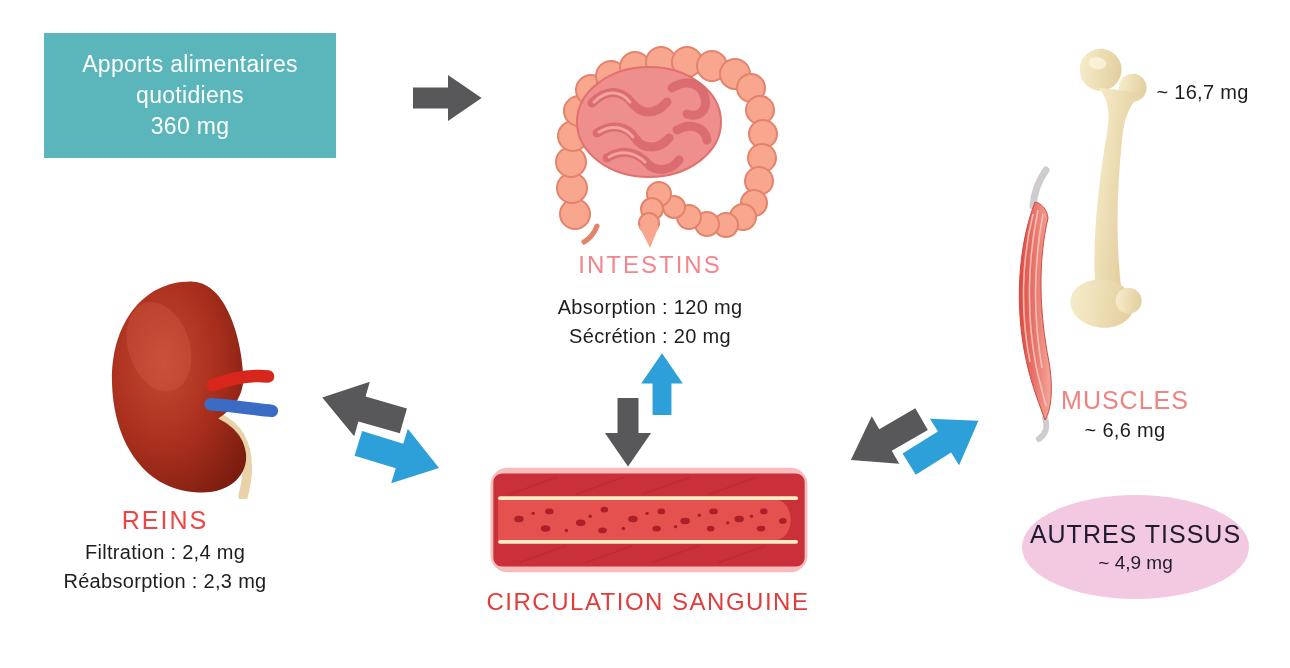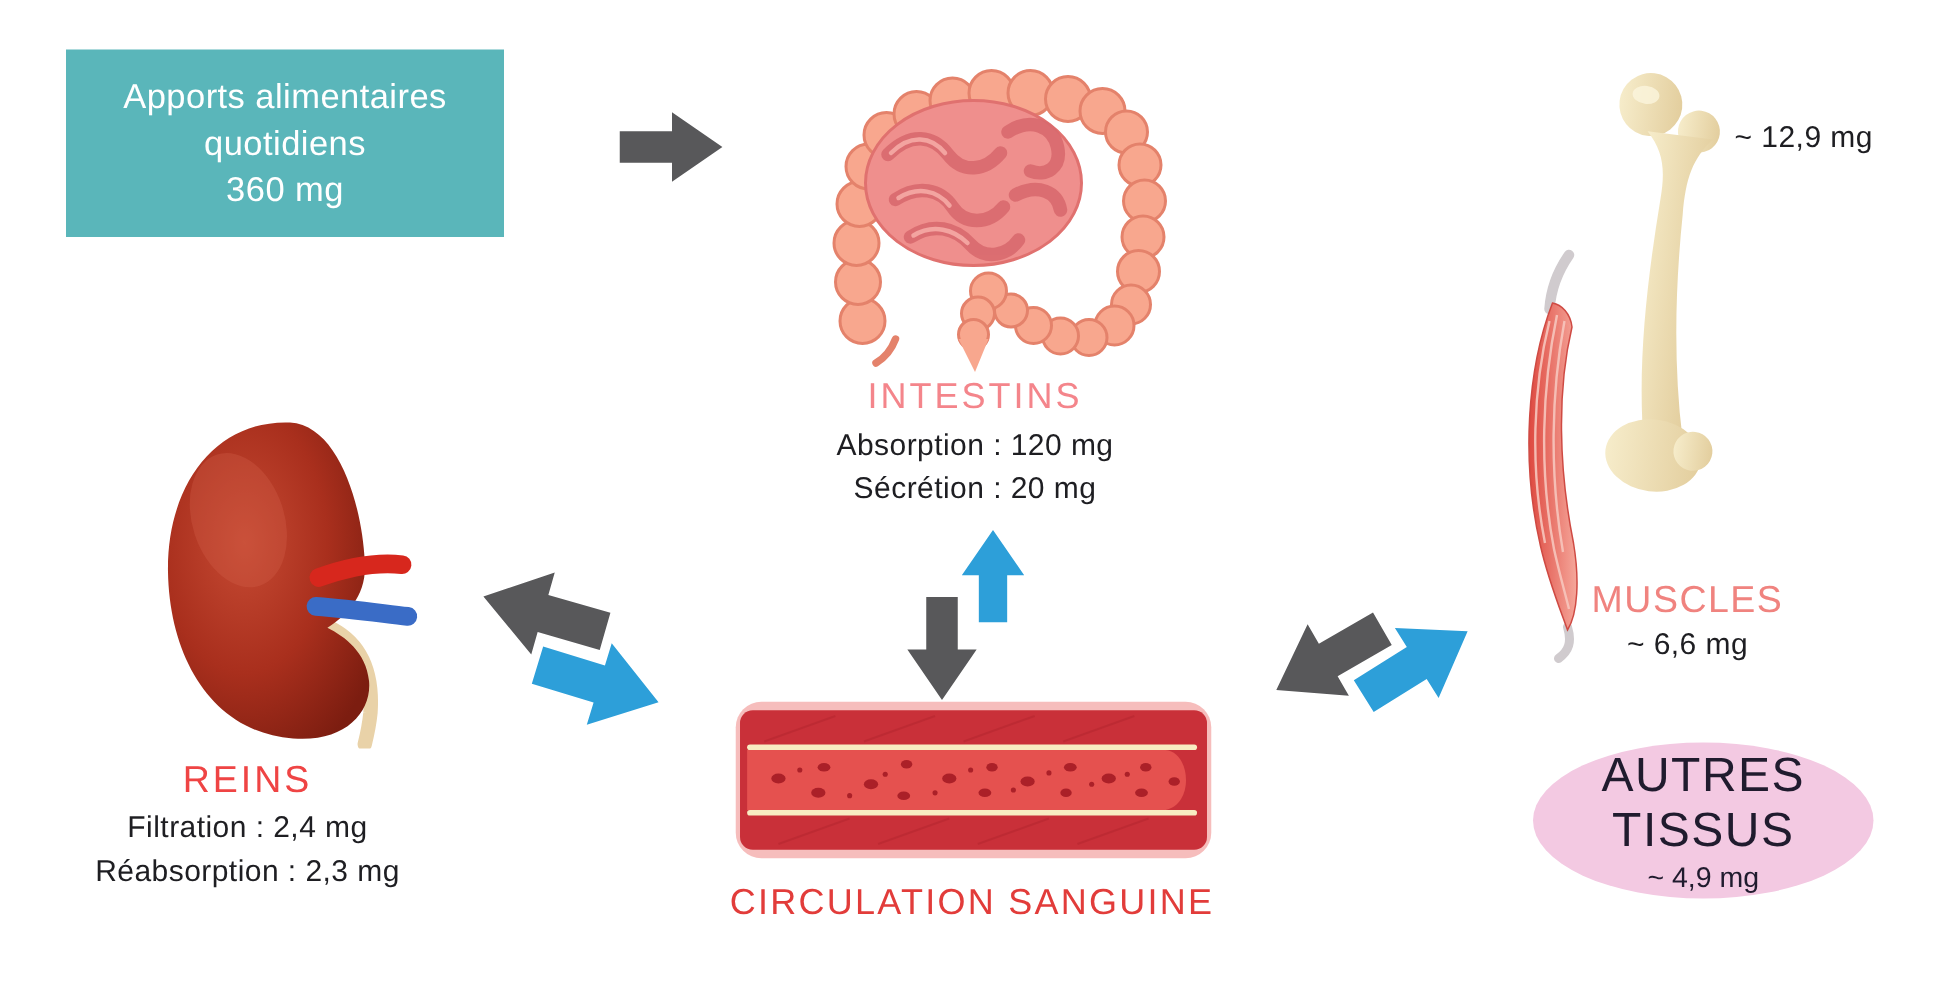--- a/index.html
+++ b/index.html
@@ -12,35 +12,35 @@
   .intake-box{
     left:44px;top:33px;width:292px;height:125px;background:#5ab6ba;color:#ffffff;
     display:flex;flex-direction:column;justify-content:center;align-items:center;
     font-size:23px;line-height:31px;text-align:center;font-weight:400;letter-spacing:.3px;
   }
   
   .lbl{position:absolute;text-align:center;}
   .lbl .title{font-weight:500;letter-spacing:2px;}
   .lbl .val{font-size:20px;line-height:29px;color:#1e1e22;font-weight:500;letter-spacing:.3px;}
   .intestins-lbl{left:520px;top:250px;width:260px;}
-  .intestins-lbl .title{color:#f4858b;font-size:24px;line-height:30px;margin-bottom:3px;}
+  .intestins-lbl .title{color:#f4858b;font-size:24px;line-height:30px;margin-bottom:13px;}
   .reins-lbl{left:35px;top:504px;width:260px;}
   .reins-lbl .title{color:#ef4444;font-size:25px;line-height:32px;margin-bottom:2px;}
   .circulation-lbl{left:448px;top:588px;width:400px;}
   .circulation-lbl .title{color:#e23c3a;font-size:24px;letter-spacing:1.5px;}
   .squelette-lbl{left:1120px;top:78px;width:165px;}
   .squelette-lbl .title{color:#9a9083;font-size:25px;line-height:32px;letter-spacing:2px;}
   .muscles-lbl{left:1050px;top:384px;width:150px;}
   .muscles-lbl .title{color:#f0837f;font-size:25px;line-height:32px;letter-spacing:1px;}
   
   .tissues-ellipse{
     left:1022px;top:495px;width:227px;height:104px;background:#f3c9e2;border-radius:50%;
     display:flex;flex-direction:column;justify-content:center;align-items:center;text-align:center;
   }
-  .tissues-ellipse .title{font-size:32px;font-weight:500;color:#201b2e;letter-spacing:1px;}
+  .tissues-ellipse .title{font-size:25px;font-weight:500;color:#201b2e;letter-spacing:1px;}
   .tissues-ellipse .val{font-size:19px;color:#201b2e;margin-top:3px;}
   .arrow{position:absolute;}
   .rot{transform-origin:50% 50%;}
 </style>
 </head>
 <body>
 
 <div>
 
   <div class="abs intake-box">
@@ -207,21 +207,21 @@
       <circle cx="30" cy="26" r="21"></circle>
       <circle cx="64" cy="40" r="14"></circle>
       <path d="M30,44 C42,56 45,68 44,88 C42,138 42,188 50,236 L78,244 C66,196 61,146 60,96 C59,72 62,58 74,44 Z"></path>
       <ellipse cx="60" cy="258" rx="32" ry="24"></ellipse>
       <circle cx="86" cy="252" r="13"></circle>
     </g>
     <ellipse cx="26" cy="20" rx="9" ry="6" fill="#fbf5dd" opacity="0.8"></ellipse>
   </svg>
 
   <div class="lbl squelette-lbl">
-    <div class="val">~ 12,9 mg</div>
+    <div class="val">~ 16,7 mg</div>
   </div>
 
   <svg class="arrow" style="left:1006px;top:166px;" width="64" height="276" viewBox="0 0 64 276">
     <defs>
       <linearGradient id="muscleGrad" x1="0" y1="0" x2="1" y2="0">
         <stop offset="0%" stop-color="#de4940"></stop>
         <stop offset="100%" stop-color="#f5a79b"></stop>
       </linearGradient>
     </defs>
     <path d="M40,4 C33,14 28,26 27,40" fill="none" stroke="#d0cbce" stroke-width="7" stroke-linecap="round"></path>

